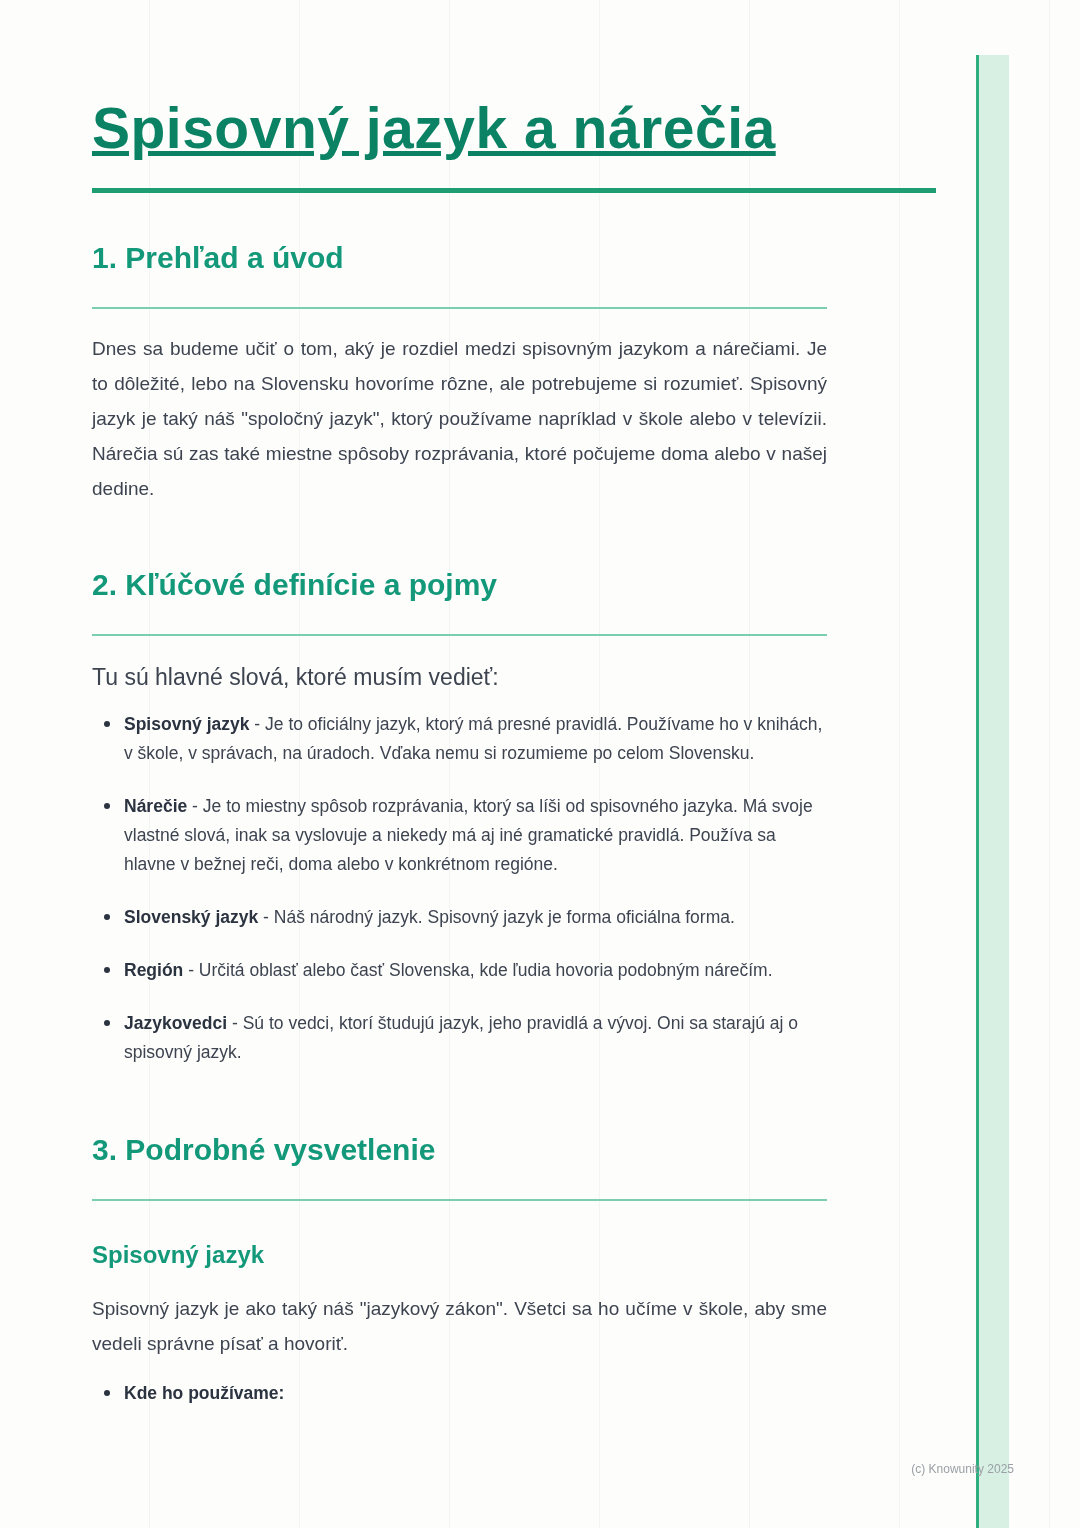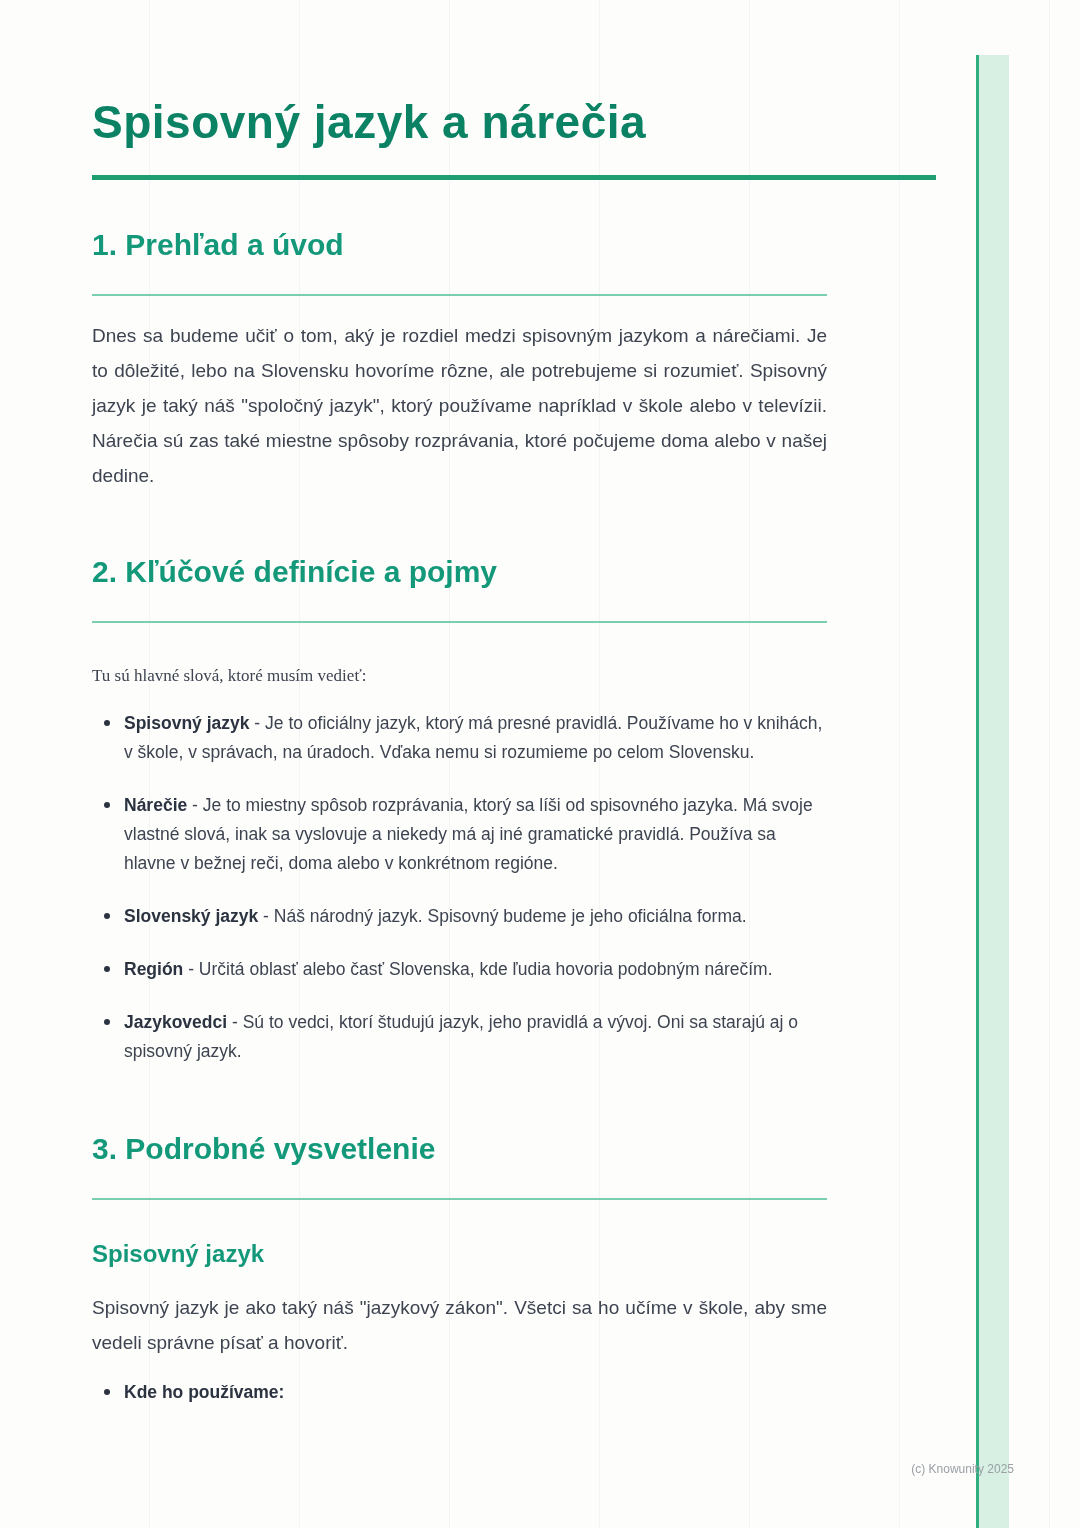--- a/index.html
+++ b/index.html
@@ -37,25 +37,26 @@
     right:71px;width:33px;
     background:var(--stripe);
     border-left:3px solid var(--stripe-edge);
   }
   .content{
     position:relative;
     padding:96px 0 0 92px;
     width:940px;
   }
   h1.page-title{
-    font-size:46px;
+    font-size:57px;
     font-weight:700;
     color:var(--title);
     letter-spacing:0.5px;
     line-height:1.15;
+    text-decoration:underline;
   }
   .title-rule{
     width:844px;
     height:5px;
     background:var(--rule-thick);
     margin-top:26px;
   }
   .col{width:735px;}
   h2.section-heading{
     font-size:30px;
@@ -67,24 +68,23 @@
   .sec-1{margin-top:48px;}
   .sec-2{margin-top:62px;}
   .sec-3{margin-top:66px;}
   p.body-text{
     font-size:19px;
     line-height:35px;
     margin-top:22px;
   }
   p.justify{text-align:justify;}
   p.intro-text{
-    font-size:17px;
+    font-size:23px;
     line-height:30px;
-    margin-top:38px;
-    font-family:Liberation Serif, serif;
+    margin-top:26px;
   }
   ul.def-list{
     list-style:none;
     margin-top:18px;
   }
   li.def-item{
     display:flex;
     margin-bottom:24px;
   }
   .bullet{
@@ -142,21 +142,21 @@
       <li class="def-item">
         <span class="bullet"></span>
         <p class="def-text"><b>Spisovný jazyk</b><span> - Je to oficiálny jazyk, ktorý má presné pravidlá. Používame ho v knihách, v škole, v správach, na úradoch. Vďaka nemu si rozumieme po celom Slovensku.</span></p>
       </li>
       <li class="def-item">
         <span class="bullet"></span>
         <p class="def-text"><b>Nárečie</b><span> - Je to miestny spôsob rozprávania, ktorý sa líši od spisovného jazyka. Má svoje vlastné slová, inak sa vyslovuje a niekedy má aj iné gramatické pravidlá. Používa sa hlavne v bežnej reči, doma alebo v konkrétnom regióne.</span></p>
       </li>
       <li class="def-item">
         <span class="bullet"></span>
-        <p class="def-text"><b>Slovenský jazyk</b><span> - Náš národný jazyk. Spisovný budeme je jeho oficiálna forma.</span></p>
+        <p class="def-text"><b>Slovenský jazyk</b><span> - Náš národný jazyk. Spisovný jazyk je forma oficiálna forma.</span></p>
       </li>
       <li class="def-item">
         <span class="bullet"></span>
         <p class="def-text"><b>Región</b><span> - Určitá oblasť alebo časť Slovenska, kde ľudia hovoria podobným nárečím.</span></p>
       </li>
       <li class="def-item">
         <span class="bullet"></span>
         <p class="def-text"><b>Jazykovedci</b><span> - Sú to vedci, ktorí študujú jazyk, jeho pravidlá a vývoj. Oni sa starajú aj o spisovný jazyk.</span></p>
       </li>
     </ul>

